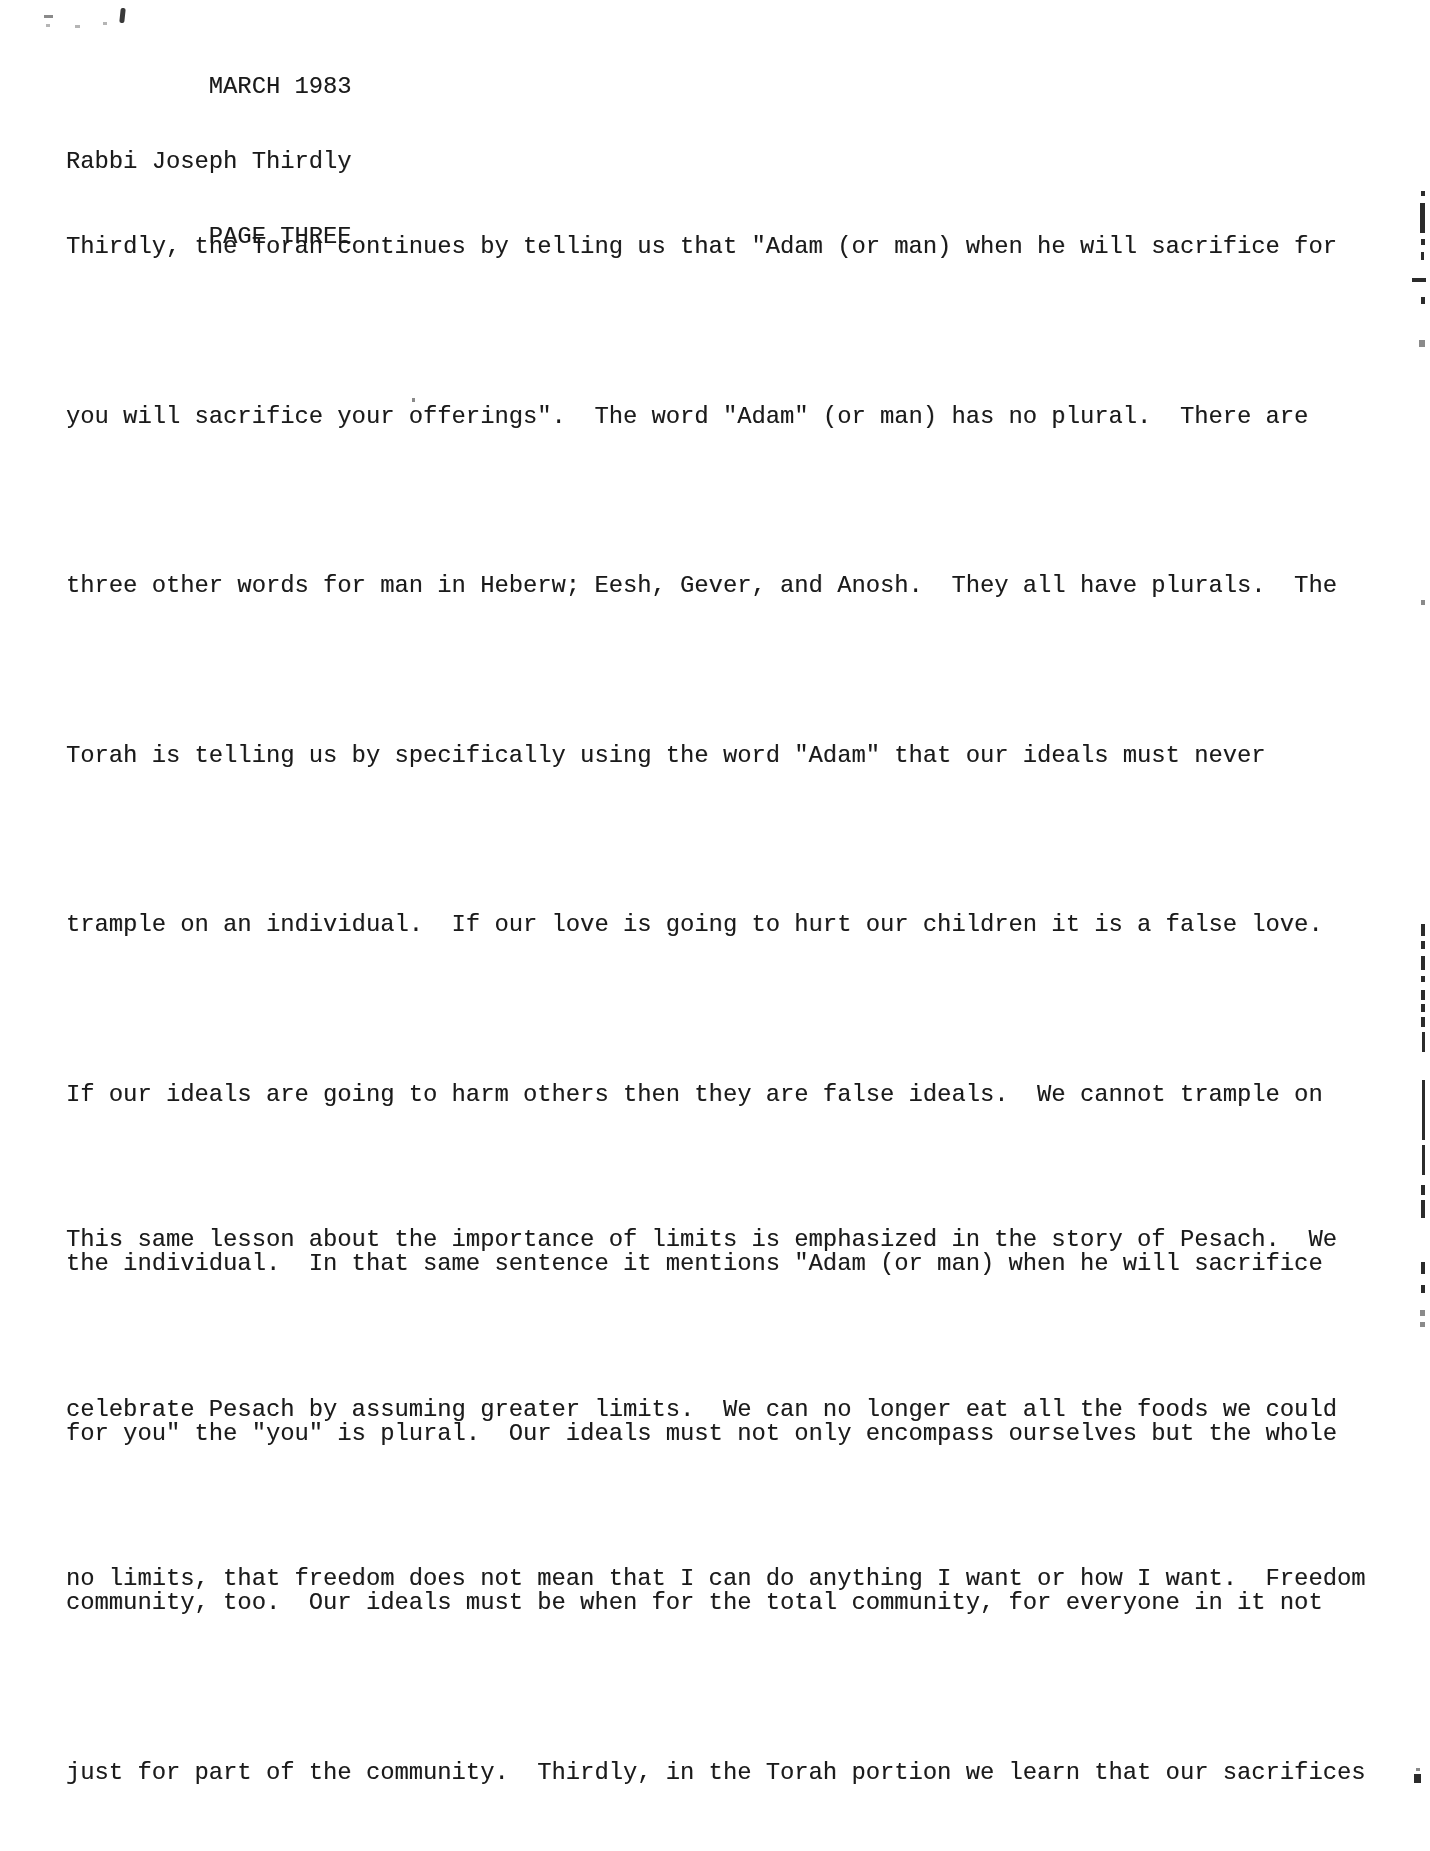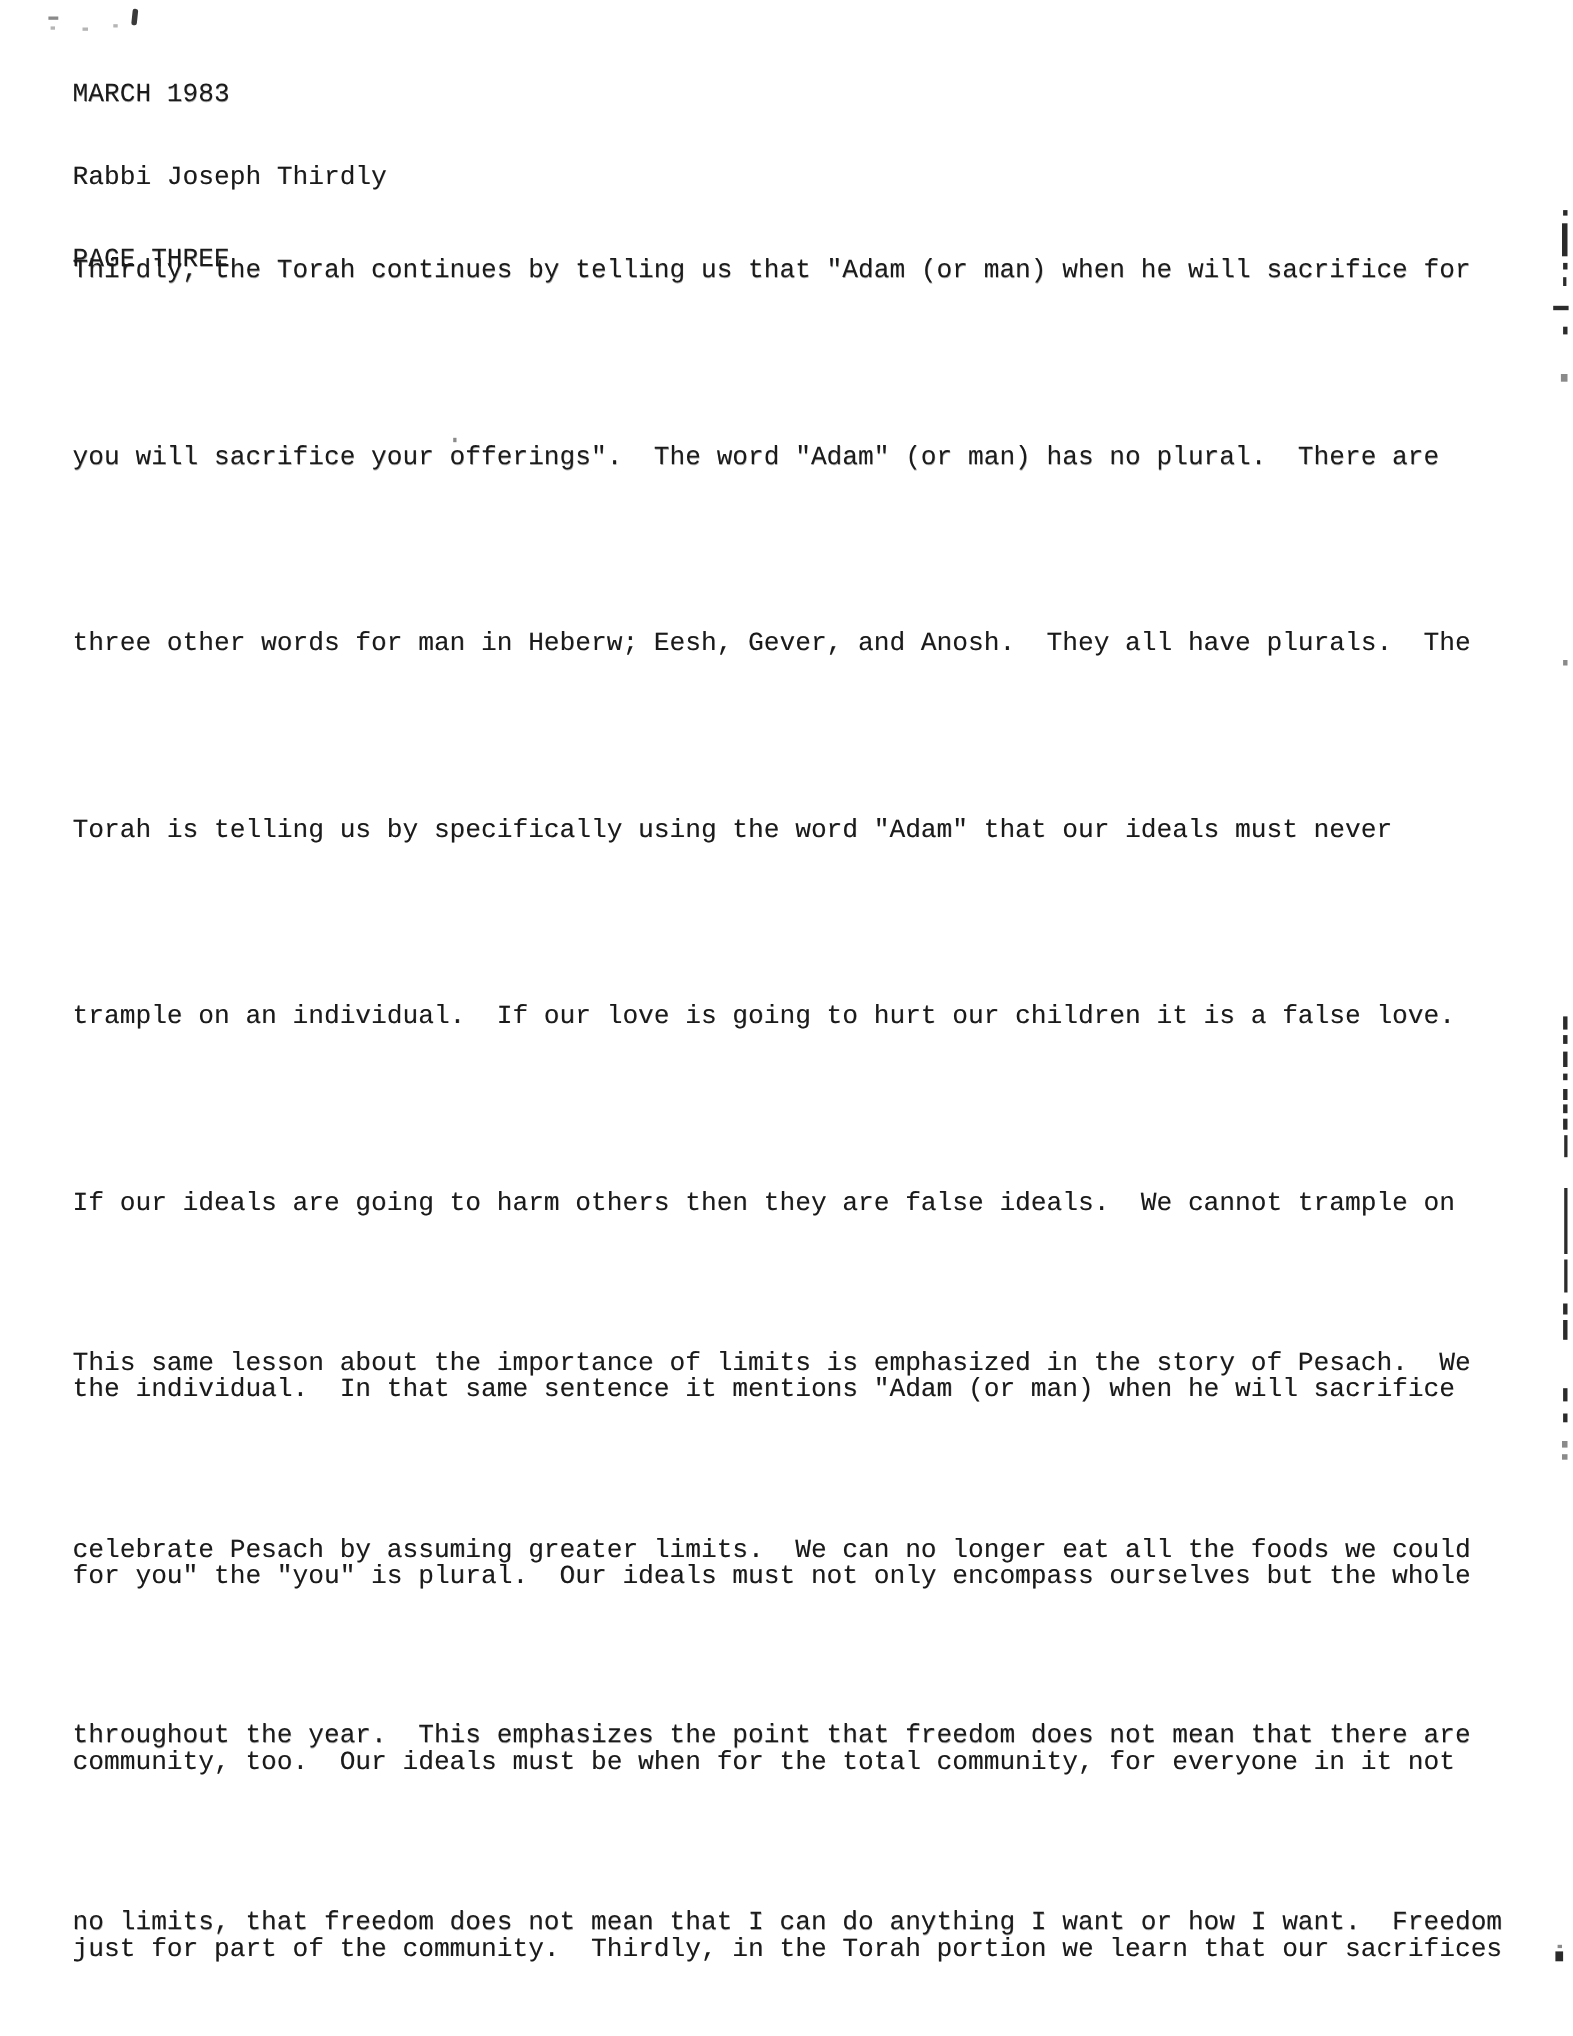--- a/index.html
+++ b/index.html
@@ -10,20 +10,21 @@
     background:var(--paper);
     overflow:hidden;
     font-family:"Liberation Mono","DejaVu Sans Mono",monospace;
     color:var(--ink);
   }
   .doc-header {
     position:absolute; left:66px; top:24px;
     font-size:23.8px; line-height:25px;
     white-space:pre;
     text-shadow:0.3px 0.3px 0 rgba(0,0,0,0.35);
+    text-align:right;
   }
   .para {
     position:absolute; left:66px;
     font-size:23.8px; line-height:56.5px;
     white-space:pre;
     text-shadow:0.3px 0.3px 0 rgba(0,0,0,0.35);
   }
   .para-1 { top:106px; }
   .para-2 { top:1099px; }
   .tline { height:56.5px; }
@@ -69,21 +70,20 @@
     
     
     
     
     
   </div>
 
   <div class="para para-2">
     <div class="tline">This same lesson about the importance of limits is emphasized in the story of Pesach.  We</div>
     <div class="tline">celebrate Pesach by assuming greater limits.  We can no longer eat all the foods we could</div>
-    <div class="tline">throughout the year.  This emphasizes the point that freedom does not mean that there are</div>
     <div class="tline">no limits, that freedom does not mean that I can do anything I want or how I want.  Freedom</div>
     
     
     
     
     
     
     
   </div>
 

